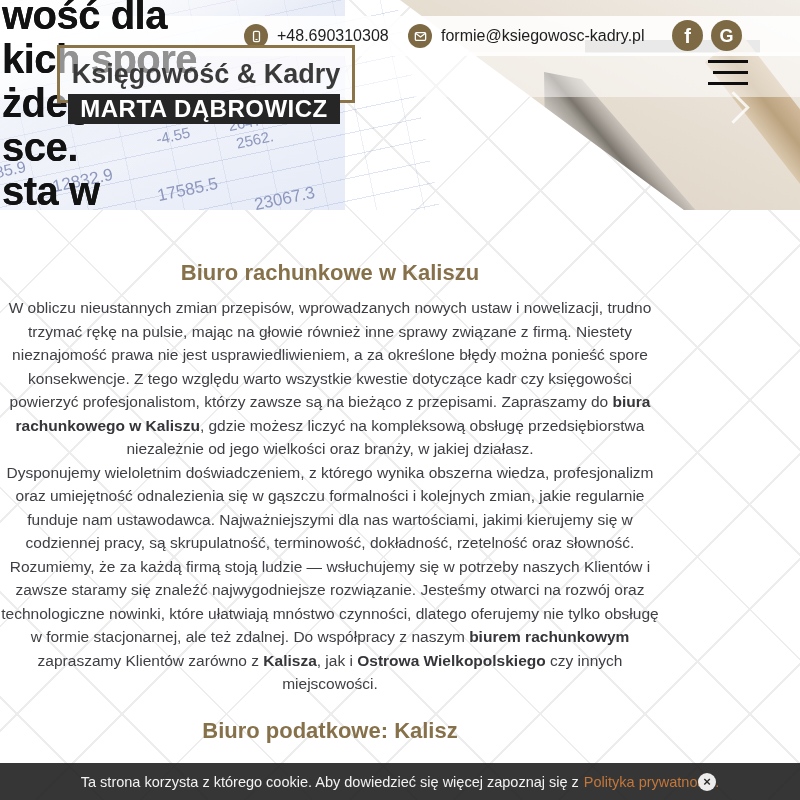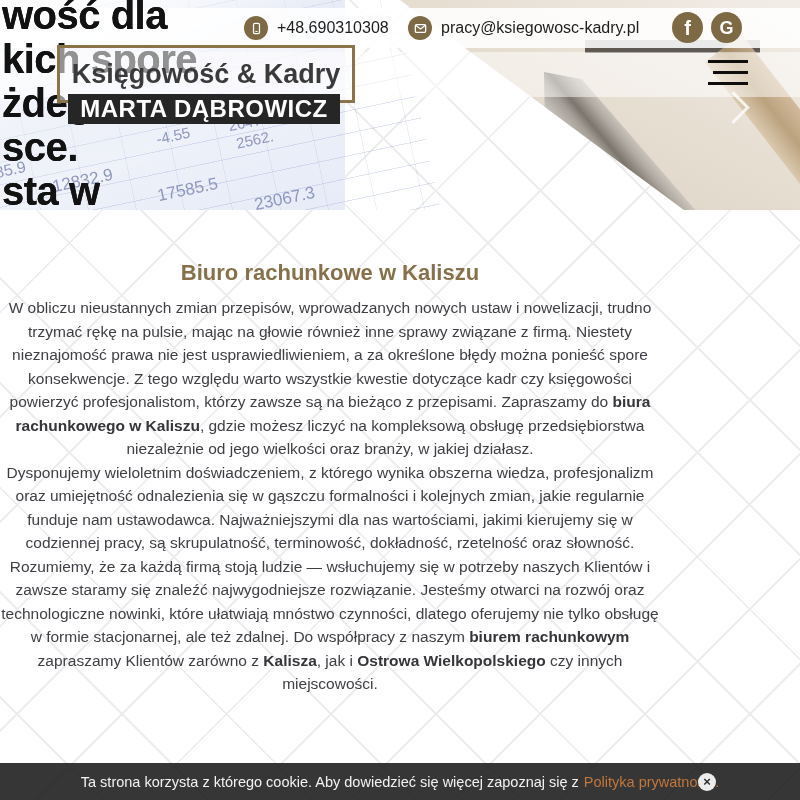--- a/index.html
+++ b/index.html
@@ -31,21 +31,21 @@
   .ruler-dark{position:absolute;left:185px;top:40px;width:175px;height:13px;background:#4b4540;opacity:.88;}
   .pen-gray{position:absolute;left:115px;top:72px;width:58px;height:300px;transform:rotate(-40deg);transform-origin:50% 0;
     background:linear-gradient(90deg,#d8d4cf 0%,#9b968f 40%,#6f6a63 55%,#aaa49c 78%,#cfcac4 100%);
     clip-path:polygon(50% 0,92% 10%,100% 100%,0 100%,8% 10%);opacity:.9;}
   .pencil-tan{position:absolute;left:300px;top:48px;width:46px;height:230px;transform:rotate(-38deg);transform-origin:50% 0;
     background:linear-gradient(90deg,#d8c5a8 0%,#b3976f 50%,#cdb391 100%);opacity:.85;}
   .band{position:absolute;left:0;top:52px;width:800px;height:45px;background:rgba(255,255,255,.5);z-index:2;}
 
   .headline{position:absolute;left:2px;top:-7px;z-index:3;font-weight:700;font-size:40px;line-height:44px;color:#121212;letter-spacing:-.5px;text-shadow:0 0 .5px #121212;}
 
-  .topbar{position:absolute;left:0;top:8px;width:800px;height:40px;background:rgba(255,255,255,.87);z-index:2;}
+  .topbar{position:absolute;left:0;top:16px;width:800px;height:40px;background:rgba(255,255,255,.87);z-index:2;}
   .contact{position:absolute;display:flex;align-items:center;gap:9px;cursor:pointer;}
   .contact.phone{left:244px;top:8px;}
   .contact.email{left:408px;top:8px;}
   .ctext{font-size:16px;color:#1d1d1d;}
   .circle{display:inline-flex;align-items:center;justify-content:center;border-radius:50%;background:#7d6a45;color:#fff;}
   .circle.small{width:24px;height:24px;}
   .social{position:absolute;top:4px;cursor:pointer;}
   .social.fb{left:672px;}
   .social.gg{left:711px;}
   .circle.big{width:31px;height:31px;font-weight:700;}
@@ -121,21 +121,21 @@
         </span>
         <span class="ctext">+48.690310308</span>
       </div>
       <div class="contact email">
         <span class="circle small">
           <svg width="13" height="13" viewBox="0 0 24 24">
               <rect x="2.5" y="5" width="19" height="14" rx="2" fill="none" stroke="#fff" stroke-width="2.4"></rect>
               <path d="M3.5 6.5l8.5 6.5 8.5-6.5" fill="none" stroke="#fff" stroke-width="2.2"></path>
             </svg>
         </span>
-        <span class="ctext">pracy@ksiegowosc-kadry.pl</span>
+        <span class="ctext">formie@ksiegowosc-kadry.pl</span>
       </div>
       <div class="social fb">
         <span class="circle big fbglyph">f</span>
       </div>
       <div class="social gg">
         <span class="circle big ggglyph">G</span>
       </div>
     </div>
 
     <div class="logo-box">
@@ -155,20 +155,23 @@
   </div>
 
   <main class="content">
     <section>
       <h2>Biuro rachunkowe w Kaliszu</h2>
       <p><span>W obliczu nieustannych zmian przepisów, wprowadzanych nowych ustaw i nowelizacji, trudno trzymać rękę na pulsie, mając na głowie również inne sprawy związane z firmą. Niestety nieznajomość prawa nie jest usprawiedliwieniem, a za określone błędy można ponieść spore konsekwencje. Z tego względu warto wszystkie kwestie dotyczące kadr czy księgowości powierzyć profesjonalistom, którzy zawsze są na bieżąco z przepisami. Zapraszamy do </span><strong>biura rachunkowego w Kaliszu</strong><span>, gdzie możesz liczyć na kompleksową obsługę przedsiębiorstwa niezależnie od jego wielkości oraz branży, w jakiej działasz.</span></p>
     </section>
     <section>
       <p><span>Dysponujemy wieloletnim doświadczeniem, z którego wynika obszerna wiedza, profesjonalizm oraz umiejętność odnalezienia się w gąszczu formalności i kolejnych zmian, jakie regularnie funduje nam ustawodawca. Najważniejszymi dla nas wartościami, jakimi kierujemy się w codziennej pracy, są skrupulatność, terminowość, dokładność, rzetelność oraz słowność. Rozumiemy, że za każdą firmą stoją ludzie — wsłuchujemy się w potrzeby naszych Klientów i zawsze staramy się znaleźć najwygodniejsze rozwiązanie. Jesteśmy otwarci na rozwój oraz technologiczne nowinki, które ułatwiają mnóstwo czynności, dlatego oferujemy nie tylko obsługę w formie stacjonarnej, ale też zdalnej. Do współpracy z naszym </span><strong>biurem rachunkowym</strong><span> zapraszamy Klientów zarówno z </span><strong>Kalisza</strong><span>, jak i </span><strong>Ostrowa Wielkopolskiego</strong><span> czy innych miejscowości.</span></p>
     </section>
+    <section>
+      <h2>Biuro podatkowe: Kalisz</h2>
+    </section>
   </main>
 
   <div class="cookie-bar">
     <span class="cookie-text">
       <span>Ta strona korzysta z którego cookie. Aby dowiedzieć się więcej zapoznaj się z</span><a class="privacy-link">Polityka prywatności.</a>
     </span>
     <span class="cookie-close">×</span>
   </div>
 
 </div>

